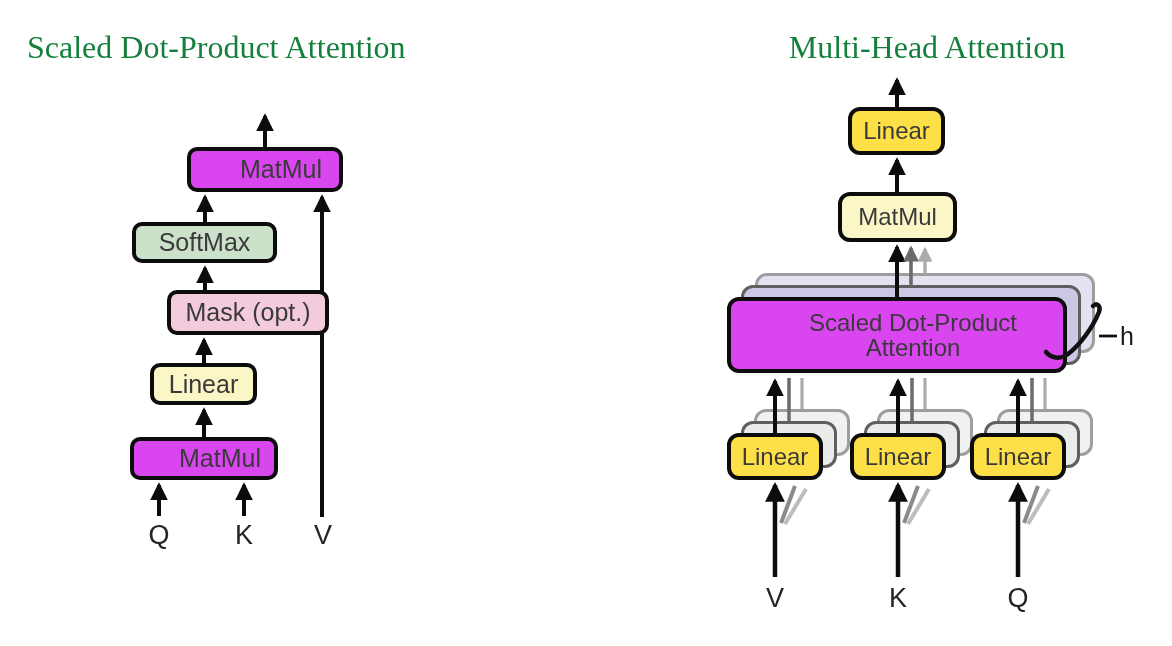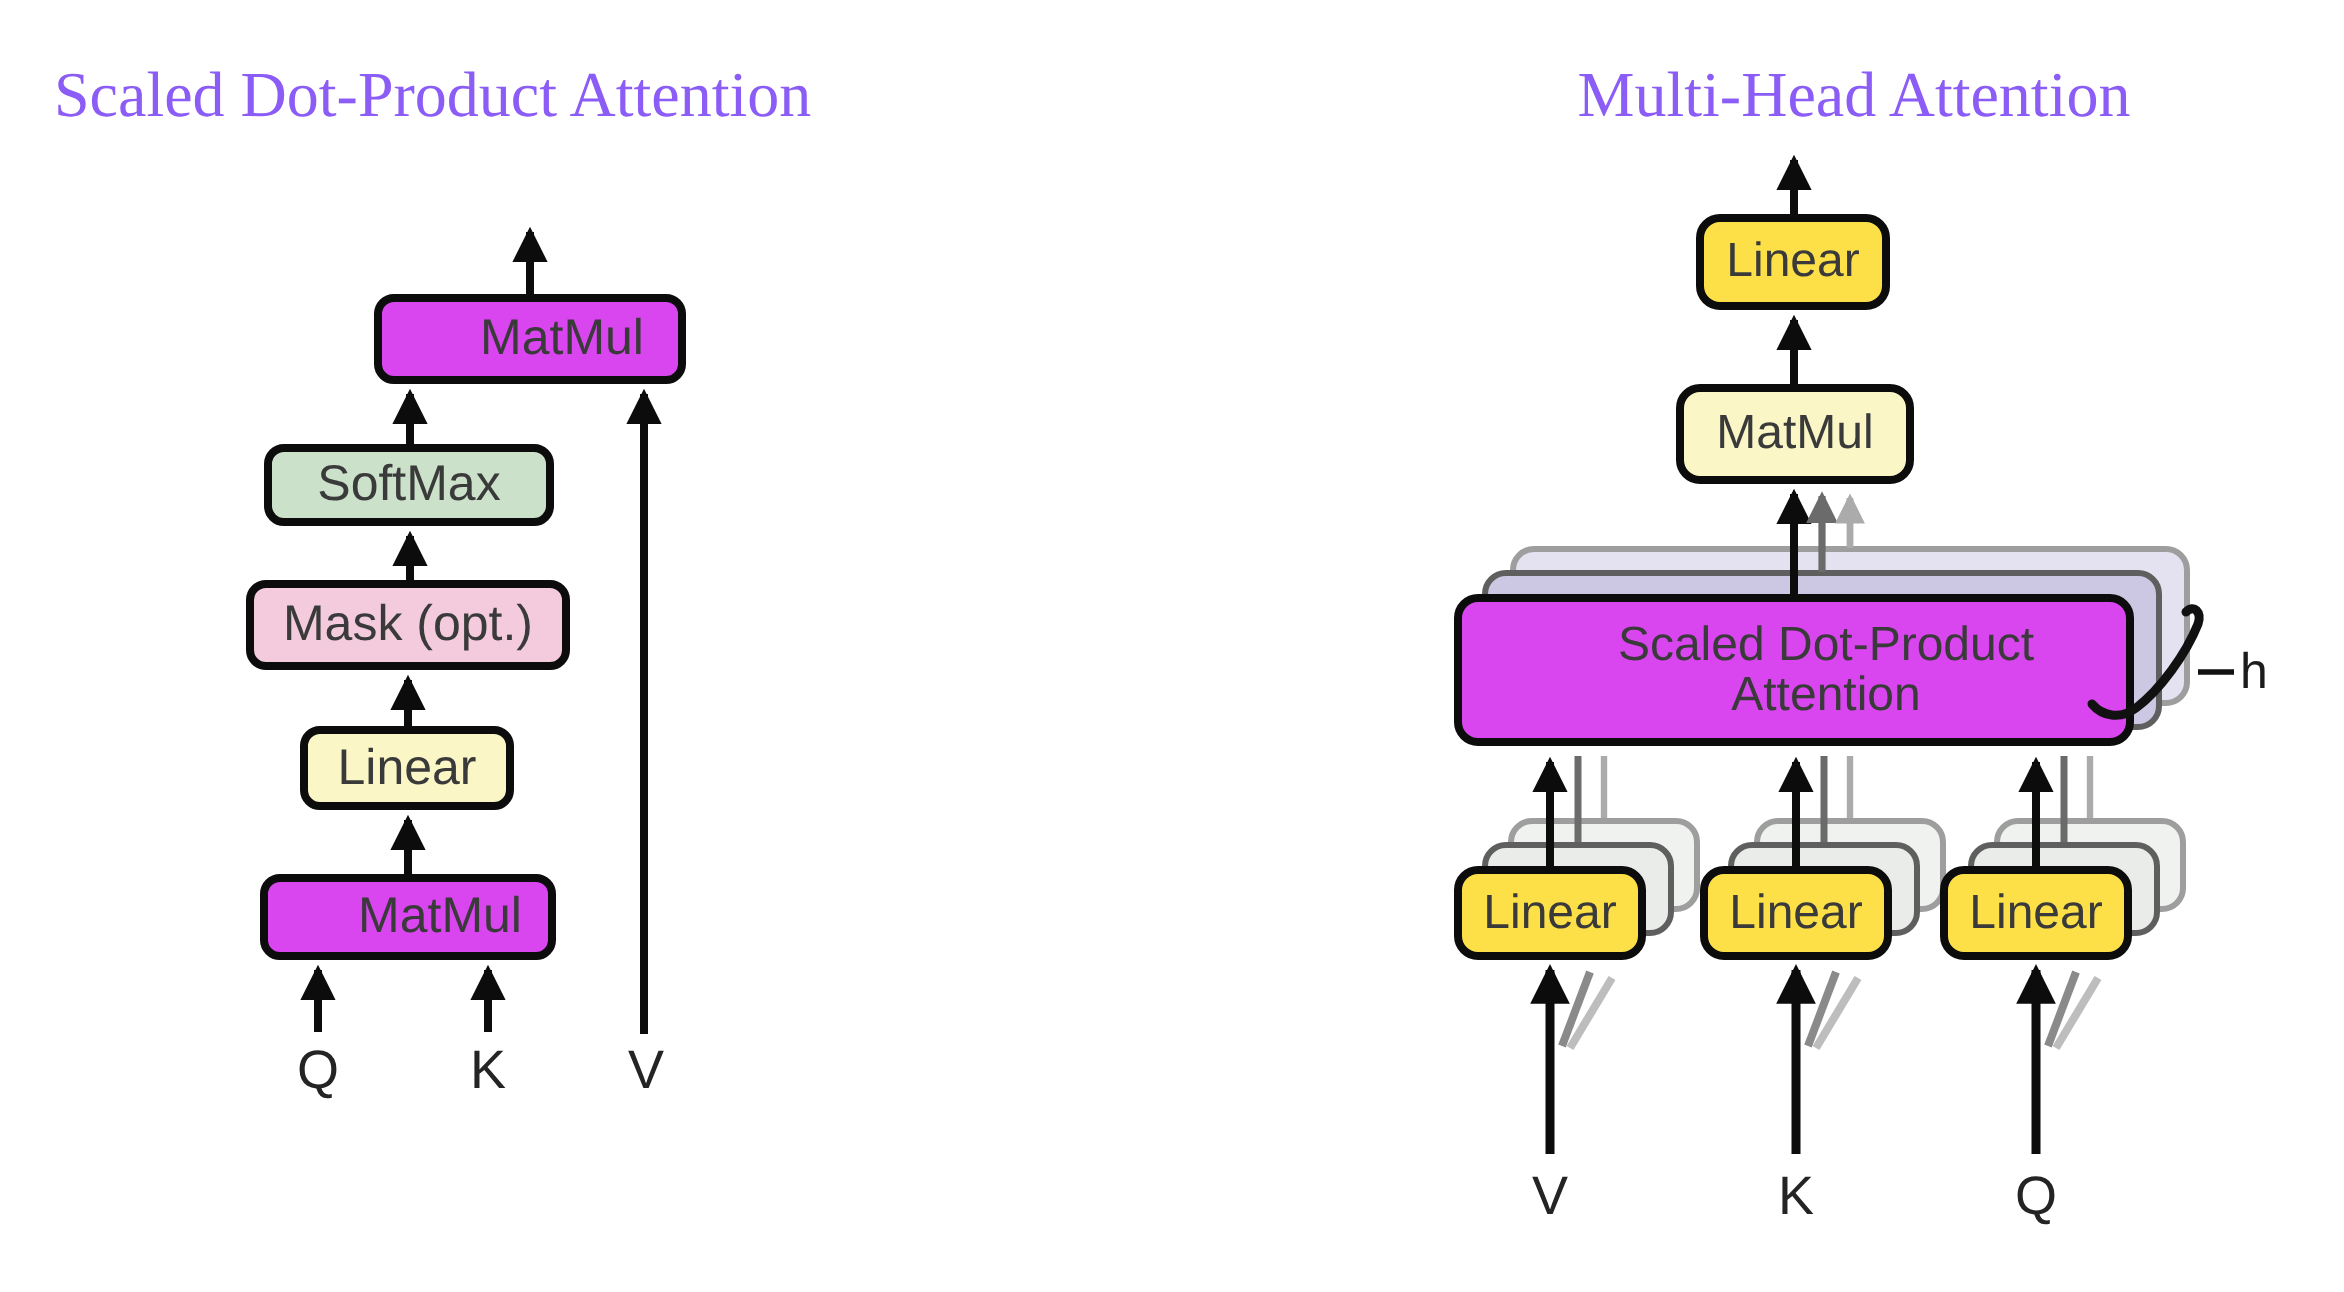--- a/index.html
+++ b/index.html
@@ -2,31 +2,31 @@
 <html><head>
 <meta charset="utf-8">
 <style>
   html,body{margin:0;padding:0;background:#ffffff;}
   .canvas{
     position:relative;width:1172px;height:646px;background:#ffffff;
     overflow:hidden;font-family:"Liberation Sans",sans-serif;
   }
   .fig-title{
     position:absolute;font-family:"Liberation Serif",serif;font-size:32px;
-    color:#8b5cf6;white-space:nowrap;z-index:4;letter-spacing:0px;
+    color:#15803d;white-space:nowrap;z-index:4;letter-spacing:0px;
   }
   .box{
     position:absolute;box-sizing:border-box;border:4px solid #0c0c0c;
     border-radius:10px;display:flex;align-items:center;justify-content:center;
     color:#3a3a3a;background:#fff;z-index:3;
   }
   .box .lbl{display:block;line-height:1.05;}
   .purple{background:#d946ef;padding-left:32px;}
   .green{background:#cbe1ca;}
-  .pink{background:#f3cbdc;}
+  .pink{background:#f3cbdc;margin-left:44px;}
   .yellow{background:#faf6c6;}
   .grayb{background:#fde047;text-align:center;}
   .sdpa{border-radius:12px;flex-direction:column;font-size:24px;}
   .ghost{position:absolute;box-sizing:border-box;border-radius:12px;z-index:1;}
   .g1{border:3.5px solid #5f5f5f;}
   .g2{border:3px solid #9e9e9e;}
   .sdpa-ghost.g1{background:#ccc7e3;}
   .sdpa-ghost.g2{background:#e4e1f1;}
   .lin-ghost.g1{background:#e9ece9;}
   .lin-ghost.g2{background:#f0f2f0;}

